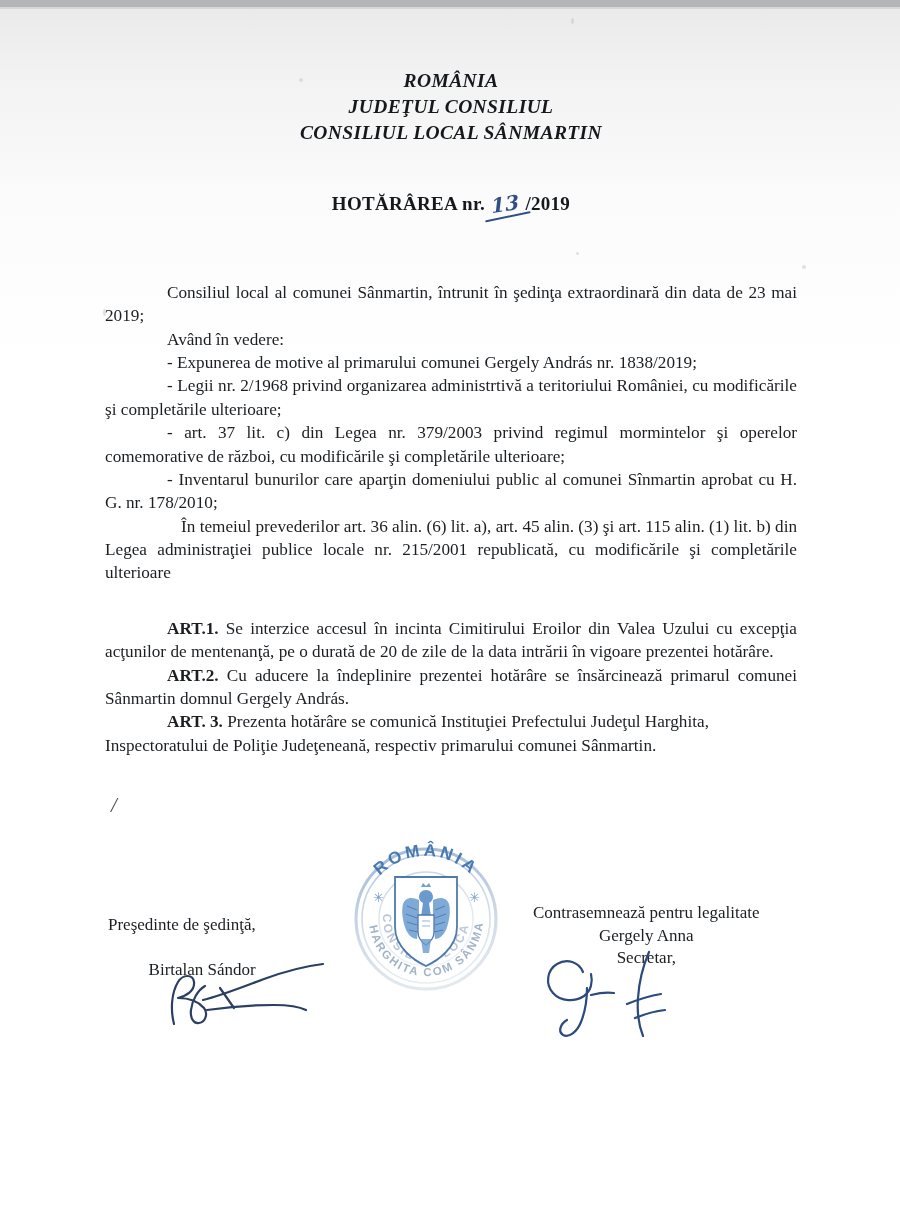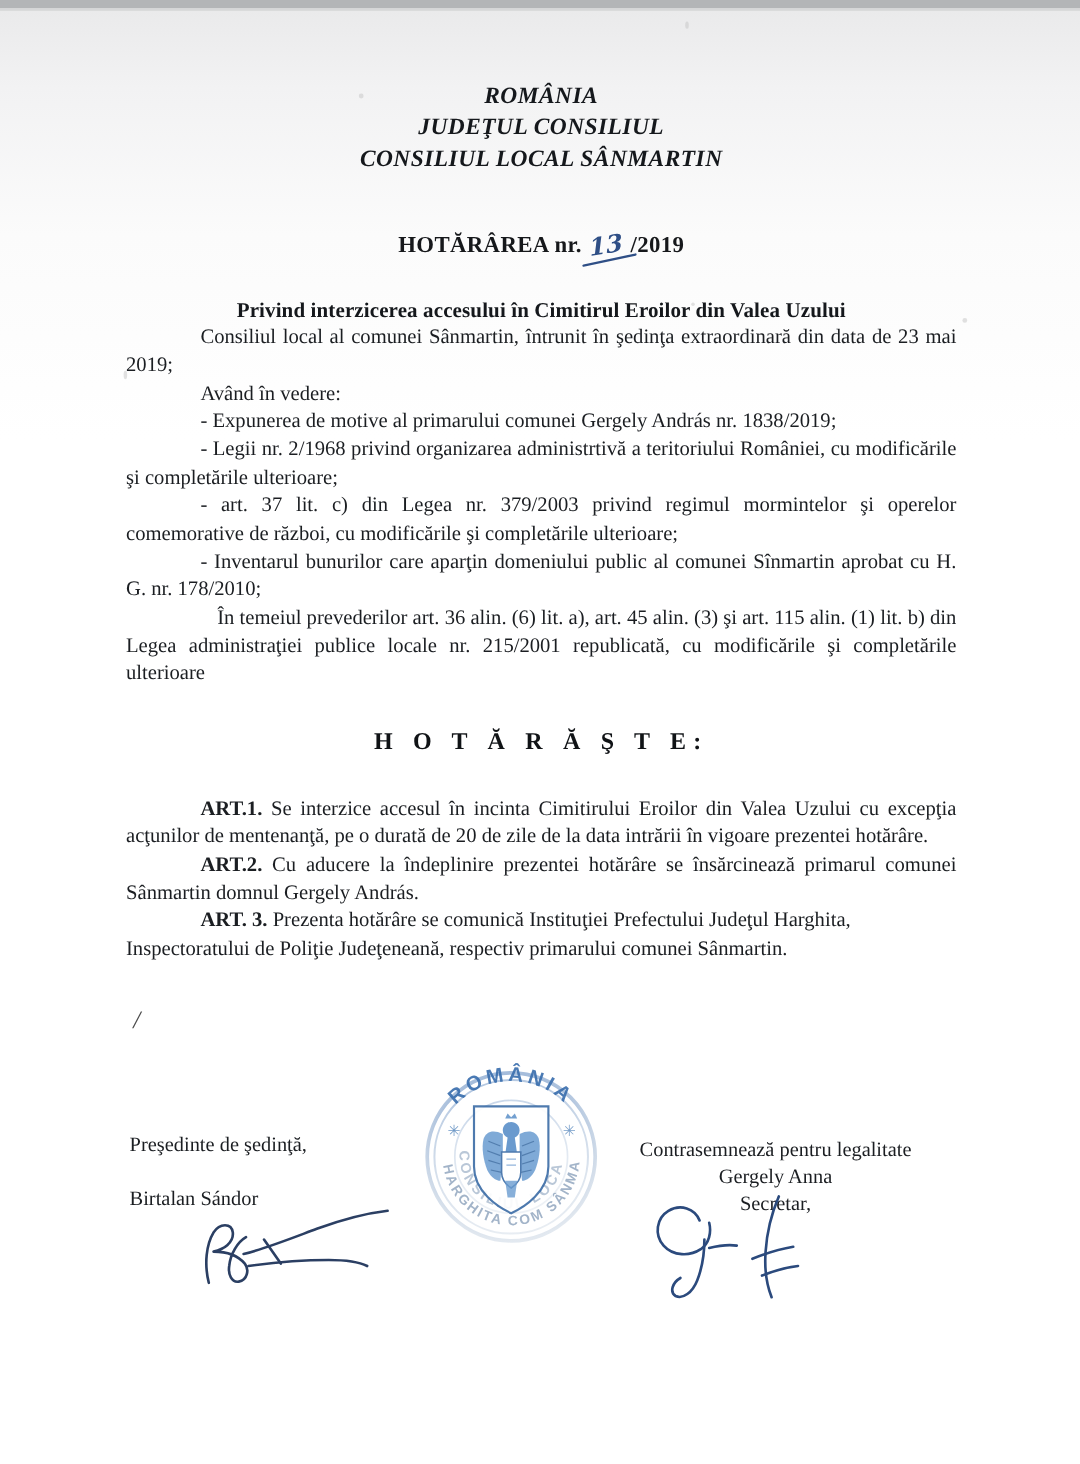--- a/index.html
+++ b/index.html
@@ -146,25 +146,26 @@
   }
 
   
   .sig-zone {
     position: relative;
     height: 280px;
   }
   .sig-left {
     position: absolute;
     left: 3px;
-    top: 84px;
+    top: 100px;
     font-size: 17px;
     line-height: 1.1;
     color: #1b1e22;
     white-space: nowrap;
+    text-align: right;
   }
   .sig-left .name { margin-top: 26px; font-family: Liberation Serif, serif; }
 
   .sig-right {
     position: absolute;
     left: 428px;
     top: 86px;
     text-align: center;
     font-size: 17px;
     line-height: 1.32;
@@ -202,33 +203,31 @@
     <div class="org-head" style="margin-top:68px;">
       <div>ROMÂNIA</div>
       <div>JUDEŢUL CONSILIUL</div>
       <div>CONSILIUL LOCAL SÂNMARTIN</div>
     </div>
 
     <div class="decision-line" style="margin-top:46px;">
       <span>HOTĂRÂREA nr.</span><span class="hw-number">13</span><span>/2019</span>
     </div>
 
-    <div class="subject-line" style="margin-top:32px;">Privind interzicerea accesului în Cimitirul Eroilor din Valea Uzului</div>
-
-    <div class="body-text" style="">
+
+    <div class="body-text" style="margin-top:65px;">
       <p class="para">Consiliul local al comunei Sânmartin, întrunit în şedinţa extraordinară din data de 23 mai 2019;</p>
       <p class="para">Având în vedere:</p>
       <p class="para">- Expunerea de motive al primarului comunei Gergely András nr. 1838/2019;</p>
       <p class="para">- Legii nr. 2/1968 privind organizarea administrtivă a teritoriului României, cu modificările şi completările ulterioare;</p>
       <p class="para">- art. 37 lit. c) din Legea nr. 379/2003 privind regimul mormintelor şi operelor comemorative de război, cu modificările şi completările ulterioare;</p>
       <p class="para">- Inventarul bunurilor care aparţin domeniului public al comunei Sînmartin aprobat cu H. G. nr. 178/2010;</p>
       <p class="para" style="text-indent:76px;">În temeiul prevederilor art. 36 alin. (6) lit. a), art. 45 alin. (3) şi art. 115 alin. (1) lit. b) din Legea administraţiei publice locale nr. 215/2001 republicată, cu modificările şi completările ulterioare</p>
     </div>
 
-    <div class="verdict" style="margin-top:34px;">H O T Ă R Ă Ş T E:</div>
 
     <div style="margin-top:32px;">
       <p class="article">
         <span class="art-label">ART.1.</span><span> Se interzice accesul în incinta Cimitirului Eroilor din Valea Uzului cu excepţia acţunilor de mentenanţă, pe o durată de 20 de zile de la data intrării în vigoare prezentei hotărâre.</span>
       </p>
       <p class="article">
         <span class="art-label">ART.2.</span><span> Cu aducere la îndeplinire prezentei hotărâre se însărcinează primarul comunei Sânmartin domnul Gergely András.</span>
       </p>
       <p class="article last">
         <span class="art-label">ART. 3.</span><span> Prezenta hotărâre se comunică Instituţiei Prefectului Judeţul Harghita, Inspectoratului de Poliţie Judeţeneană, respectiv primarului comunei Sânmartin.</span>

